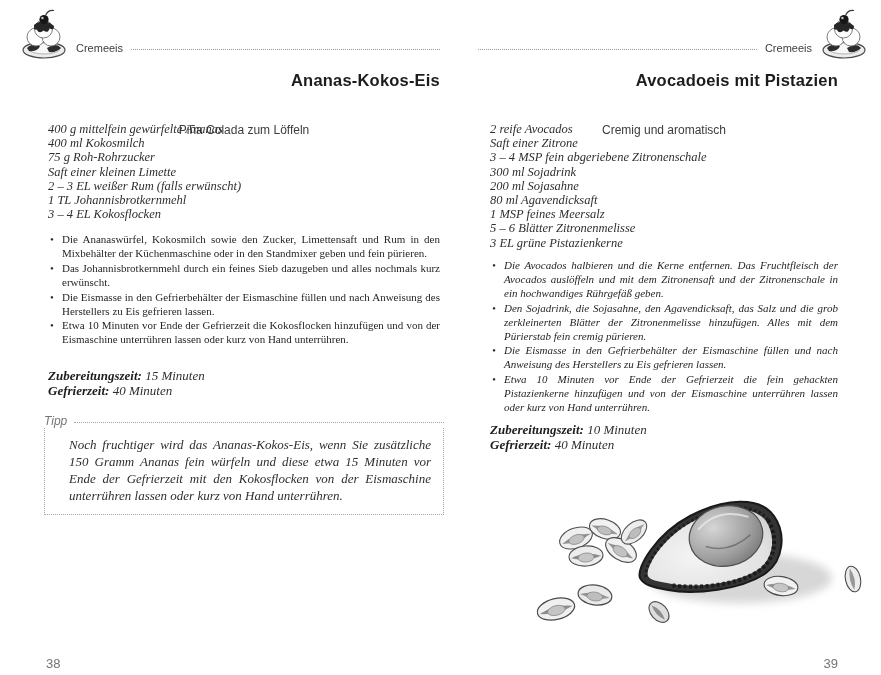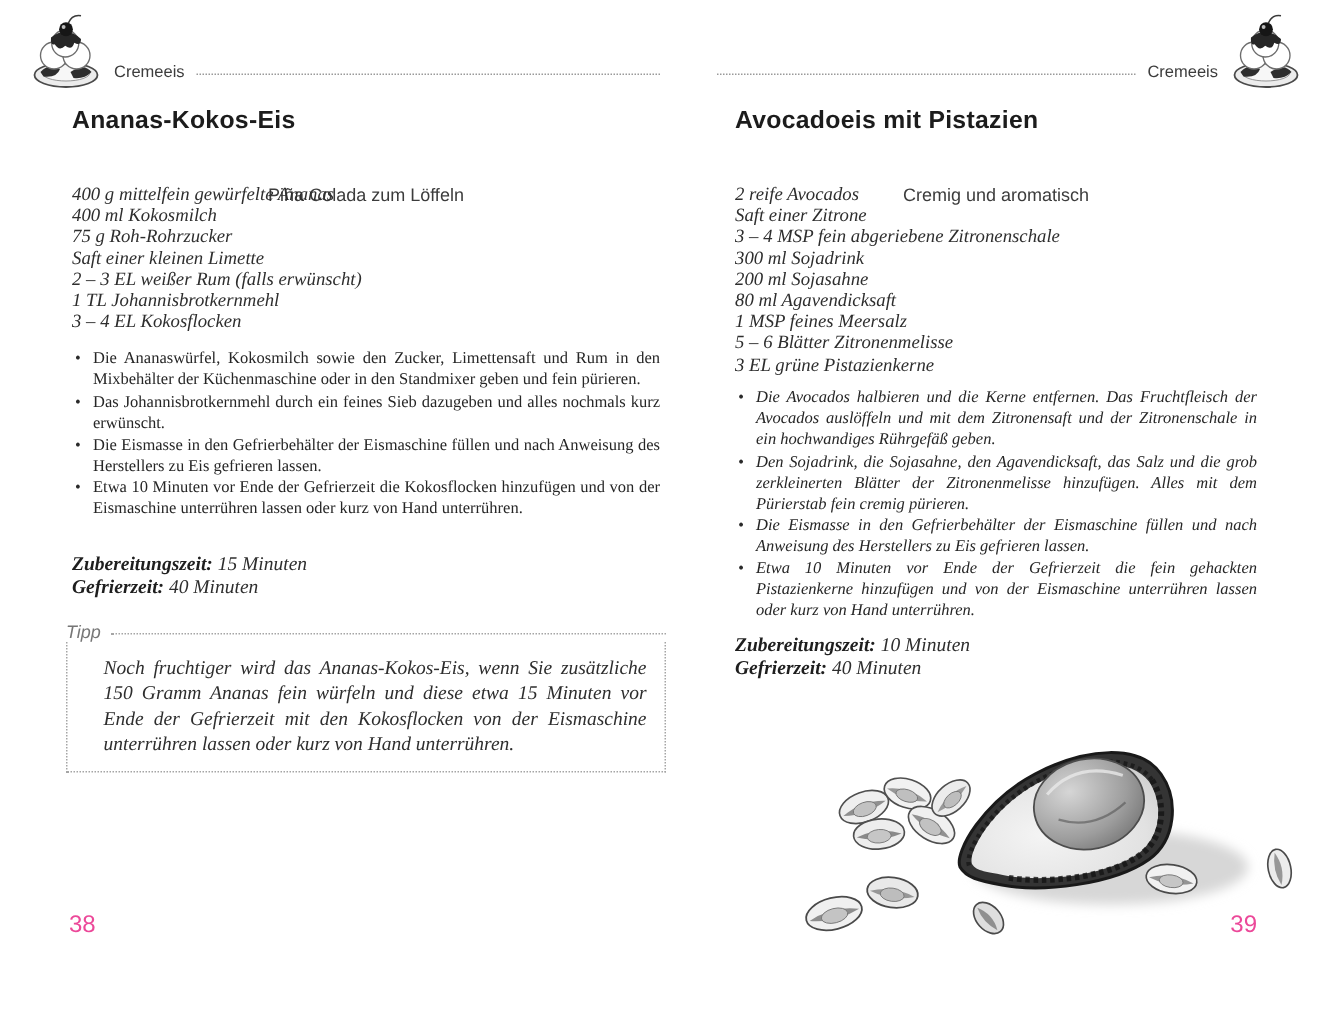--- a/index.html
+++ b/index.html
@@ -10,21 +10,21 @@
   .page-header{position:absolute;top:8px;height:52px;display:flex;align-items:flex-end;}
   .header-left{left:20px;width:420px;}
   .header-right{left:478px;width:390px;}
   .sundae-wrap{width:48px;height:52px;flex:0 0 auto;}
   .header-label{font-family:"Liberation Sans",sans-serif;font-size:11px;color:#3d3d3d;
                 margin:0 8px 6px 8px;white-space:nowrap;}
   .dotted-rule{flex:1 1 auto;border-top:1.5px dotted #9a9a9a;margin-bottom:10px;}
 
   
   .recipe-title{position:absolute;font-family:"Liberation Sans",sans-serif;font-weight:bold;
-                font-size:16.5px;text-align:left;color:#1c1c1c;letter-spacing:.2px;}
+                font-size:16.5px;text-align:right;color:#1c1c1c;letter-spacing:.2px;}
   .title-left{left:48px;top:71px;width:392px;}
   .title-right{left:490px;top:71px;width:348px;}
   .recipe-subtitle{position:absolute;font-family:"Liberation Sans",sans-serif;font-size:12px;
                    color:#3c3c3c;text-align:center;margin-top:29px;}
   .subtitle-left{left:48px;top:94px;width:392px;}
   .subtitle-right{left:490px;top:94px;width:348px;}
 
   
   ul.ingredients{position:absolute;list-style:none;margin:0;padding:0;
                  font-style:italic;font-size:12.5px;line-height:14.2px;color:#2e2e2e;}
@@ -50,22 +50,22 @@
   .tip{position:absolute;left:44px;top:414px;width:400px;}
   .tip-head{display:flex;align-items:center;height:14px;text-align:right;}
   .tip-label{font-family:"Liberation Sans",sans-serif;font-style:italic;font-size:12px;
              color:#767676;padding-right:7px;}
   .tip-rule{flex:1 1 auto;border-top:1.5px dotted #a5a5a5;margin-top:2px;}
   .tip-body{border-left:1.5px dotted #a5a5a5;border-right:1.5px dotted #a5a5a5;
             border-bottom:1.5px dotted #a5a5a5;padding:8px 12px 10px 24px;
             font-style:italic;font-size:13px;line-height:17px;text-align:justify;color:#2e2e2e;}
 
   
-  .pageno{position:absolute;top:608px;font-family:"Liberation Sans",sans-serif;
-          font-size:16px;color:#ec4899;}
+  .pageno{position:absolute;top:656px;font-family:"Liberation Sans",sans-serif;
+          font-size:13px;color:#737373;}
   .pageno-left{left:46px;}
   .pageno-right{left:790px;width:48px;text-align:right;}
 
   
   .illustration{position:absolute;left:528px;top:476px;width:342px;height:172px;}
 </style>
 </head>
 <body>
 
 <div class="page-header header-left">

